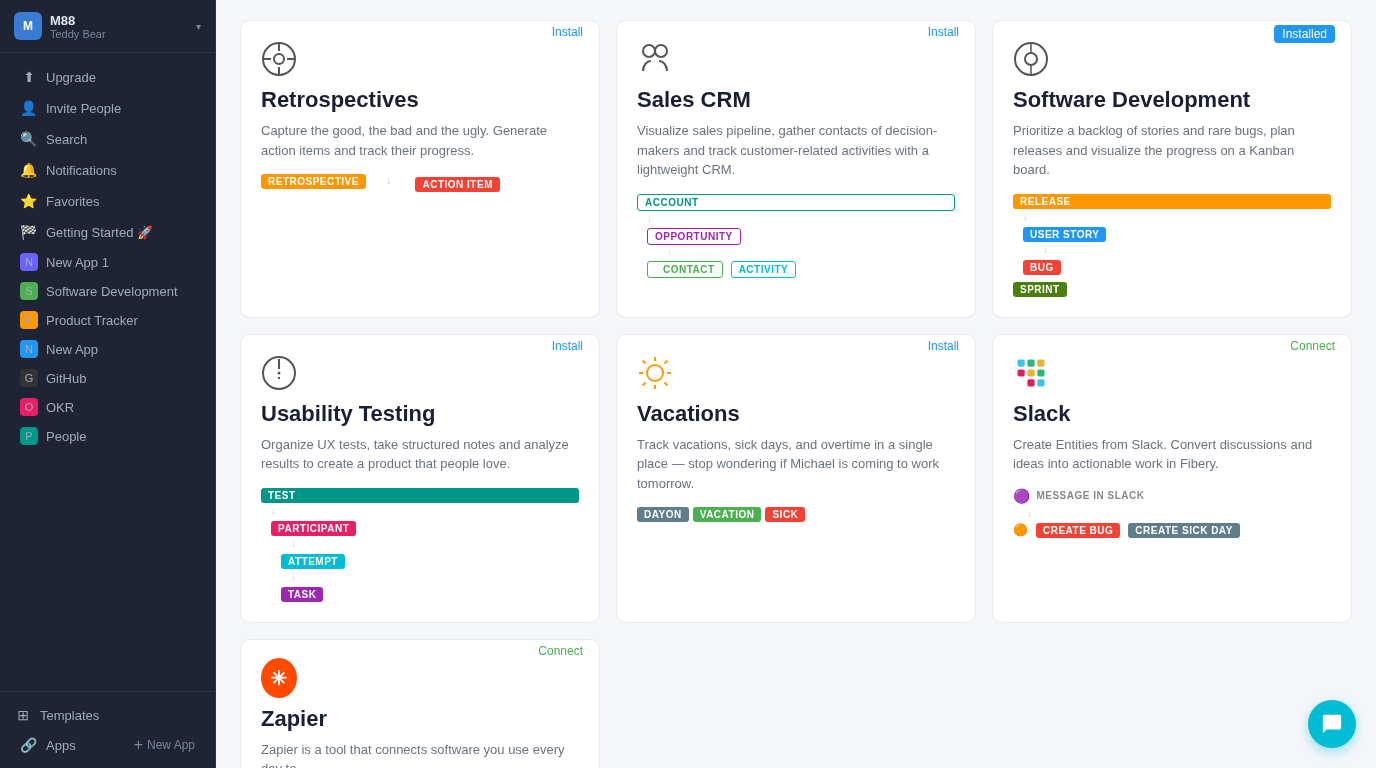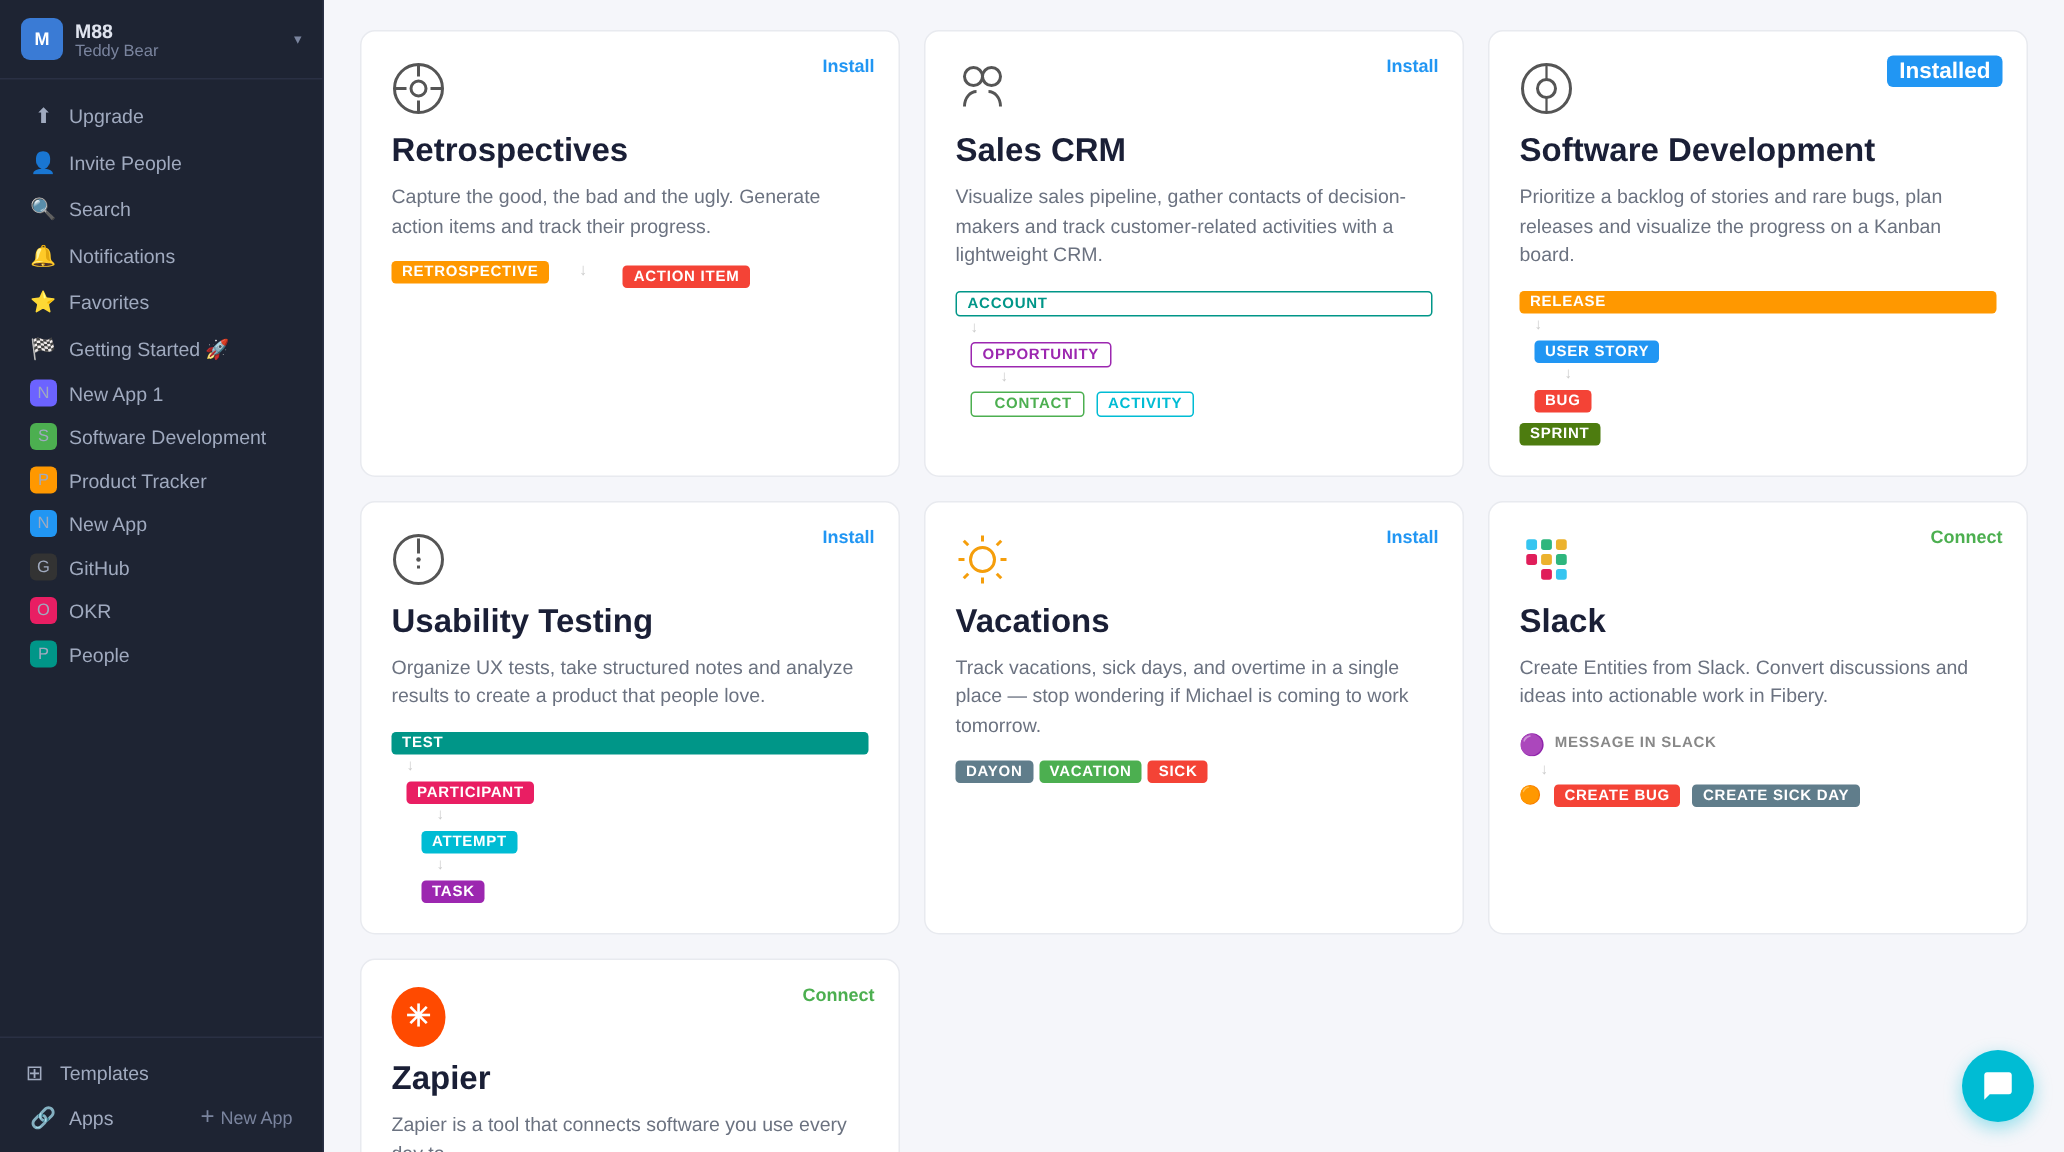--- a/index.html
+++ b/index.html
@@ -125,28 +125,28 @@
       background: #fff;
       border-radius: 10px;
       padding: 20px;
       border: 1px solid #e8eaef;
       position: relative;
       min-height: 280px;
     }
 
     .card-action {
       position: absolute;
-      top: 16px;
+      top: 4px;
       right: 16px;
       font-size: 12px;
-      font-weight: 700;
+      font-weight: 400;
       cursor: pointer;
     }
     .card-action.install { color: #2196f3; }
-    .card-action.installed { color: #fff; background: #2196f3; padding: 2px 8px; border-radius: 4px; font-size: 15px; }
+    .card-action.installed { color: #fff; background: #2196f3; padding: 2px 8px; border-radius: 4px; font-size: 12px; }
     .card-action.connect { color: #4caf50; }
 
     .card-icon {
       width: 36px; height: 36px;
       margin-bottom: 10px;
       display: flex; align-items: center; justify-content: center;
     }
 
     .card-title {
       font-size: 22px;

